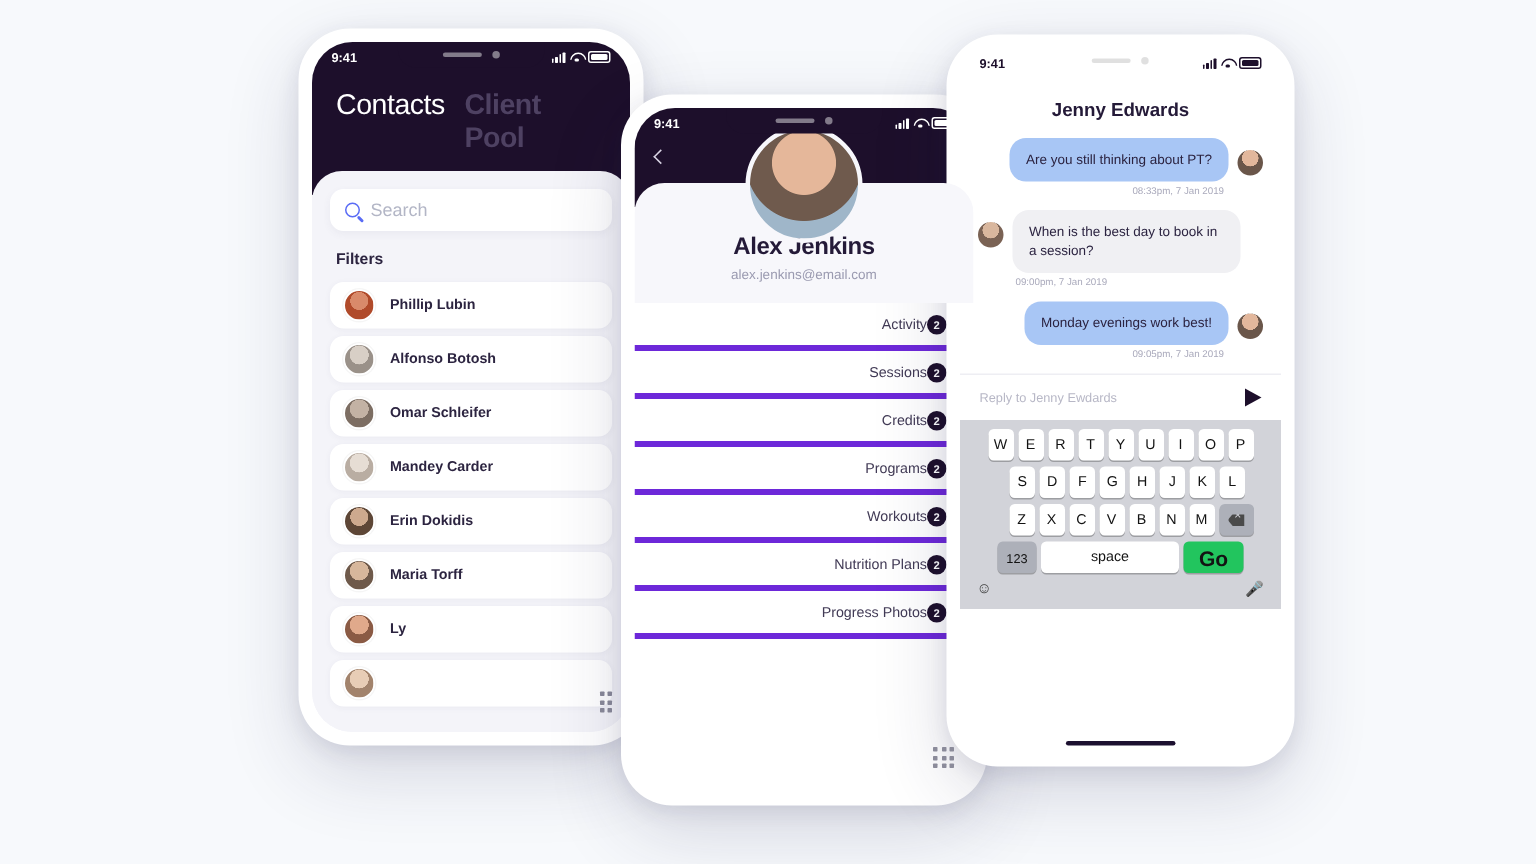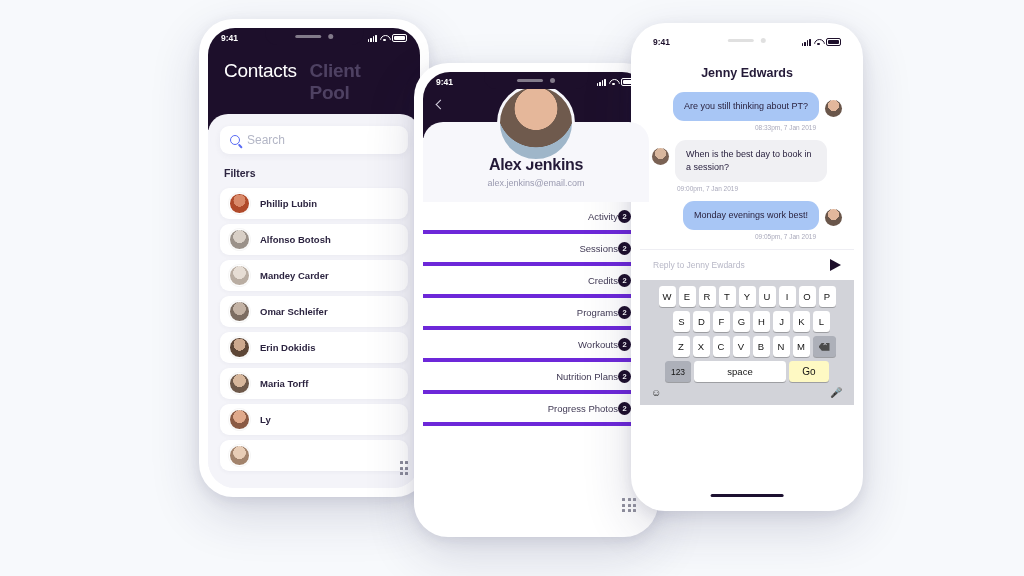--- a/index.html
+++ b/index.html
@@ -188,21 +188,21 @@
   .keyboard { background:#d2d3d9; padding: 6px 3px 3px; }
   .krow { display:flex; justify-content:center; gap:3px; margin-bottom:4px; }
   .key {
     background:#fff; border-radius:3.5px;
     min-width: 17px; height: 21px;
     display:flex; align-items:center; justify-content:center;
     font-size: 9.5px; color:#131313;
     box-shadow: 0 1px 0 rgba(0,0,0,.25);
   }
   .key.space { flex: 1; max-width: 92px; }
-  .key.go { min-width: 40px; background:#fef9c3; font-size:10px; }
+  .key.go { min-width: 40px; background:#22c55e; font-size:14px;font-weight:bold; }
   .key.num { min-width: 26px; background:#adb0b9; font-size:8.5px; }
   .key.del { min-width: 23px; background:#adb0b9; }
   .krow.last { justify-content: space-between; padding: 1px 8px 0; }
   .kb-util { font-size: 10px; color:#3a3a3a; }
   .del-glyph { width:11px; height:8px; background:#4a4a4a;
                clip-path: polygon(30% 0, 100% 0, 100% 100%, 30% 100%, 0 50%); position:relative; }
   .del-glyph::after{content:"×"; position:absolute; right:2px; top:-3.5px; color:#d2d3d9; font-size:8px;}
 </style>
 </head>
 <body>
@@ -249,26 +249,26 @@
         <div class="contact-list">
           <div class="contact">
             <span class="avatar" style="background:radial-gradient(circle at 50% 35%,#d98a6a 0 38%,#b04a2a 39% 100%)"></span>
             <span class="contact-name">Phillip Lubin</span>
           </div>
           <div class="contact">
             <span class="avatar" style="background:radial-gradient(circle at 50% 35%,#d8cfc6 0 40%,#9a9189 41% 100%)"></span>
             <span class="contact-name">Alfonso Botosh</span>
           </div>
           <div class="contact">
+            <span class="avatar" style="background:radial-gradient(circle at 50% 35%,#c3b2a4 0 40%,#7c6d62 41% 100%)"></span>
+            <span class="contact-name">Omar Schleifer</span>
+          </div>
+          <div class="contact">
             <span class="avatar" style="background:radial-gradient(circle at 50% 35%,#e6ddd4 0 40%,#b9ada2 41% 100%)"></span>
             <span class="contact-name">Mandey Carder</span>
-          </div>
-          <div class="contact">
-            <span class="avatar" style="background:radial-gradient(circle at 50% 35%,#c3b2a4 0 40%,#7c6d62 41% 100%)"></span>
-            <span class="contact-name">Omar Schleifer</span>
           </div>
           <div class="contact">
             <span class="avatar" style="background:radial-gradient(circle at 50% 35%,#cda98e 0 38%,#5d4636 39% 100%)"></span>
             <span class="contact-name">Erin Dokidis</span>
           </div>
           <div class="contact">
             <span class="avatar" style="background:radial-gradient(circle at 50% 35%,#d7b79c 0 40%,#6e594a 41% 100%)"></span>
             <span class="contact-name">Maria Torff</span>
           </div>
           <div class="contact">

